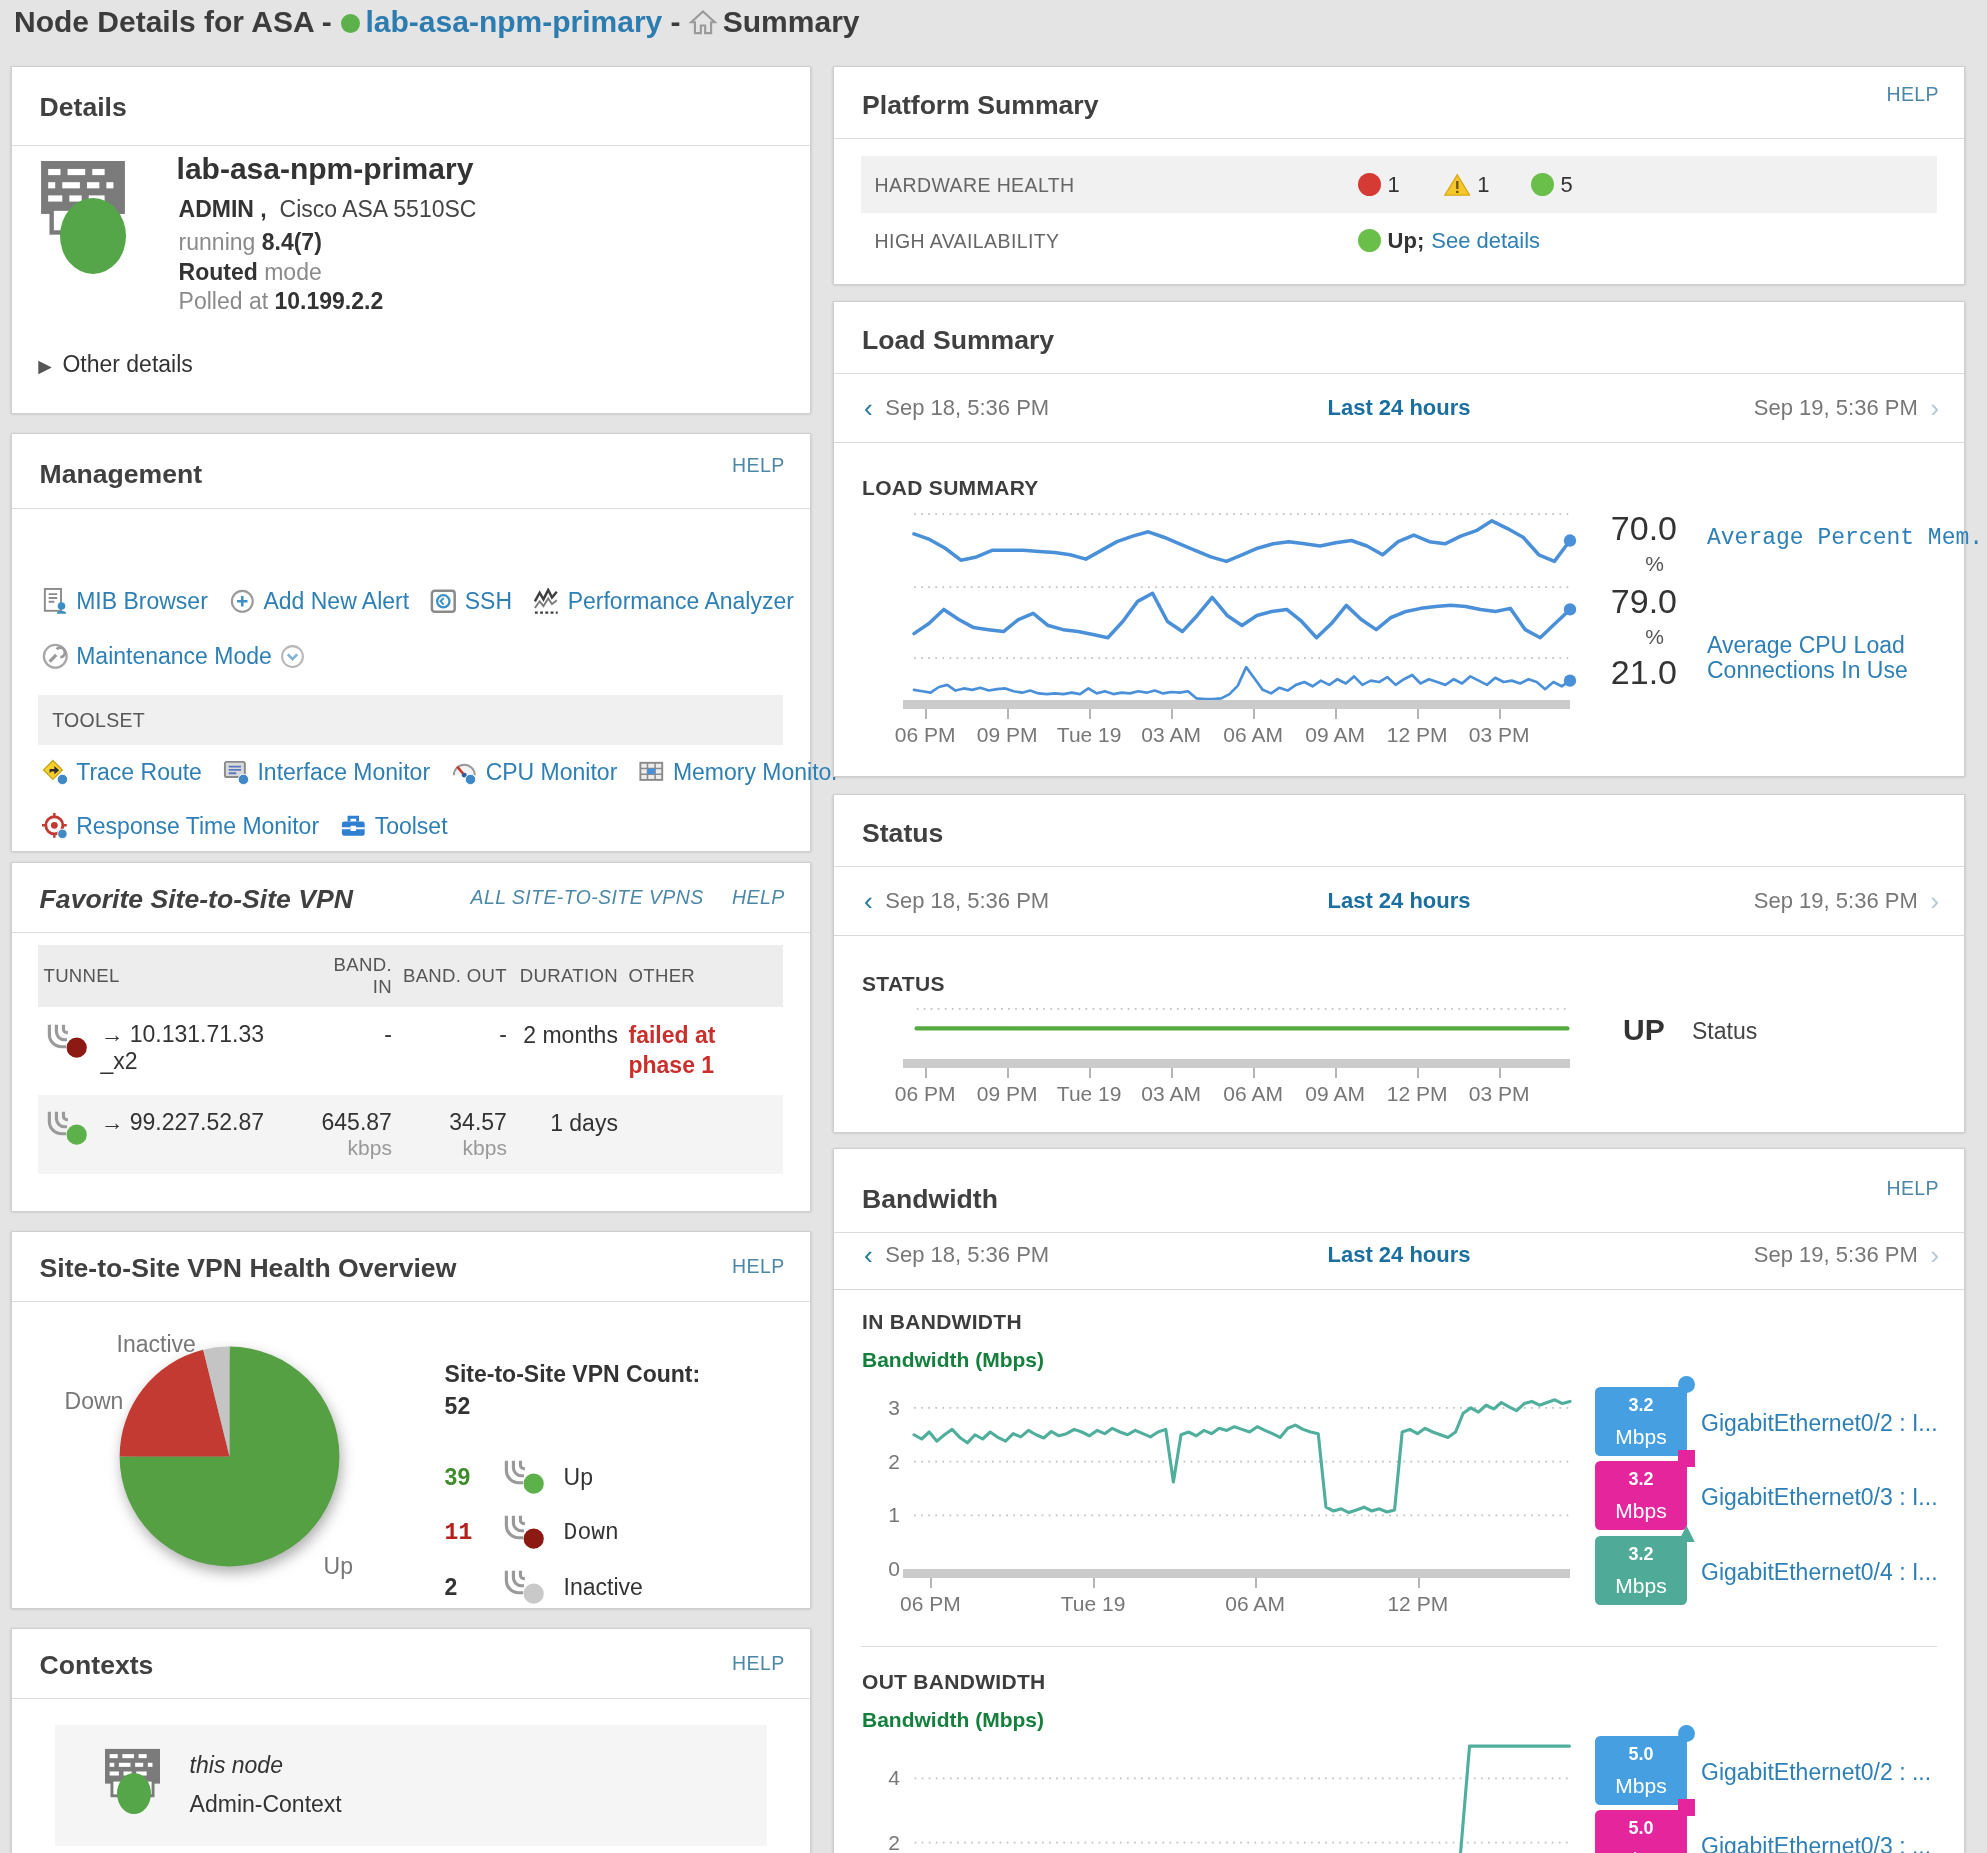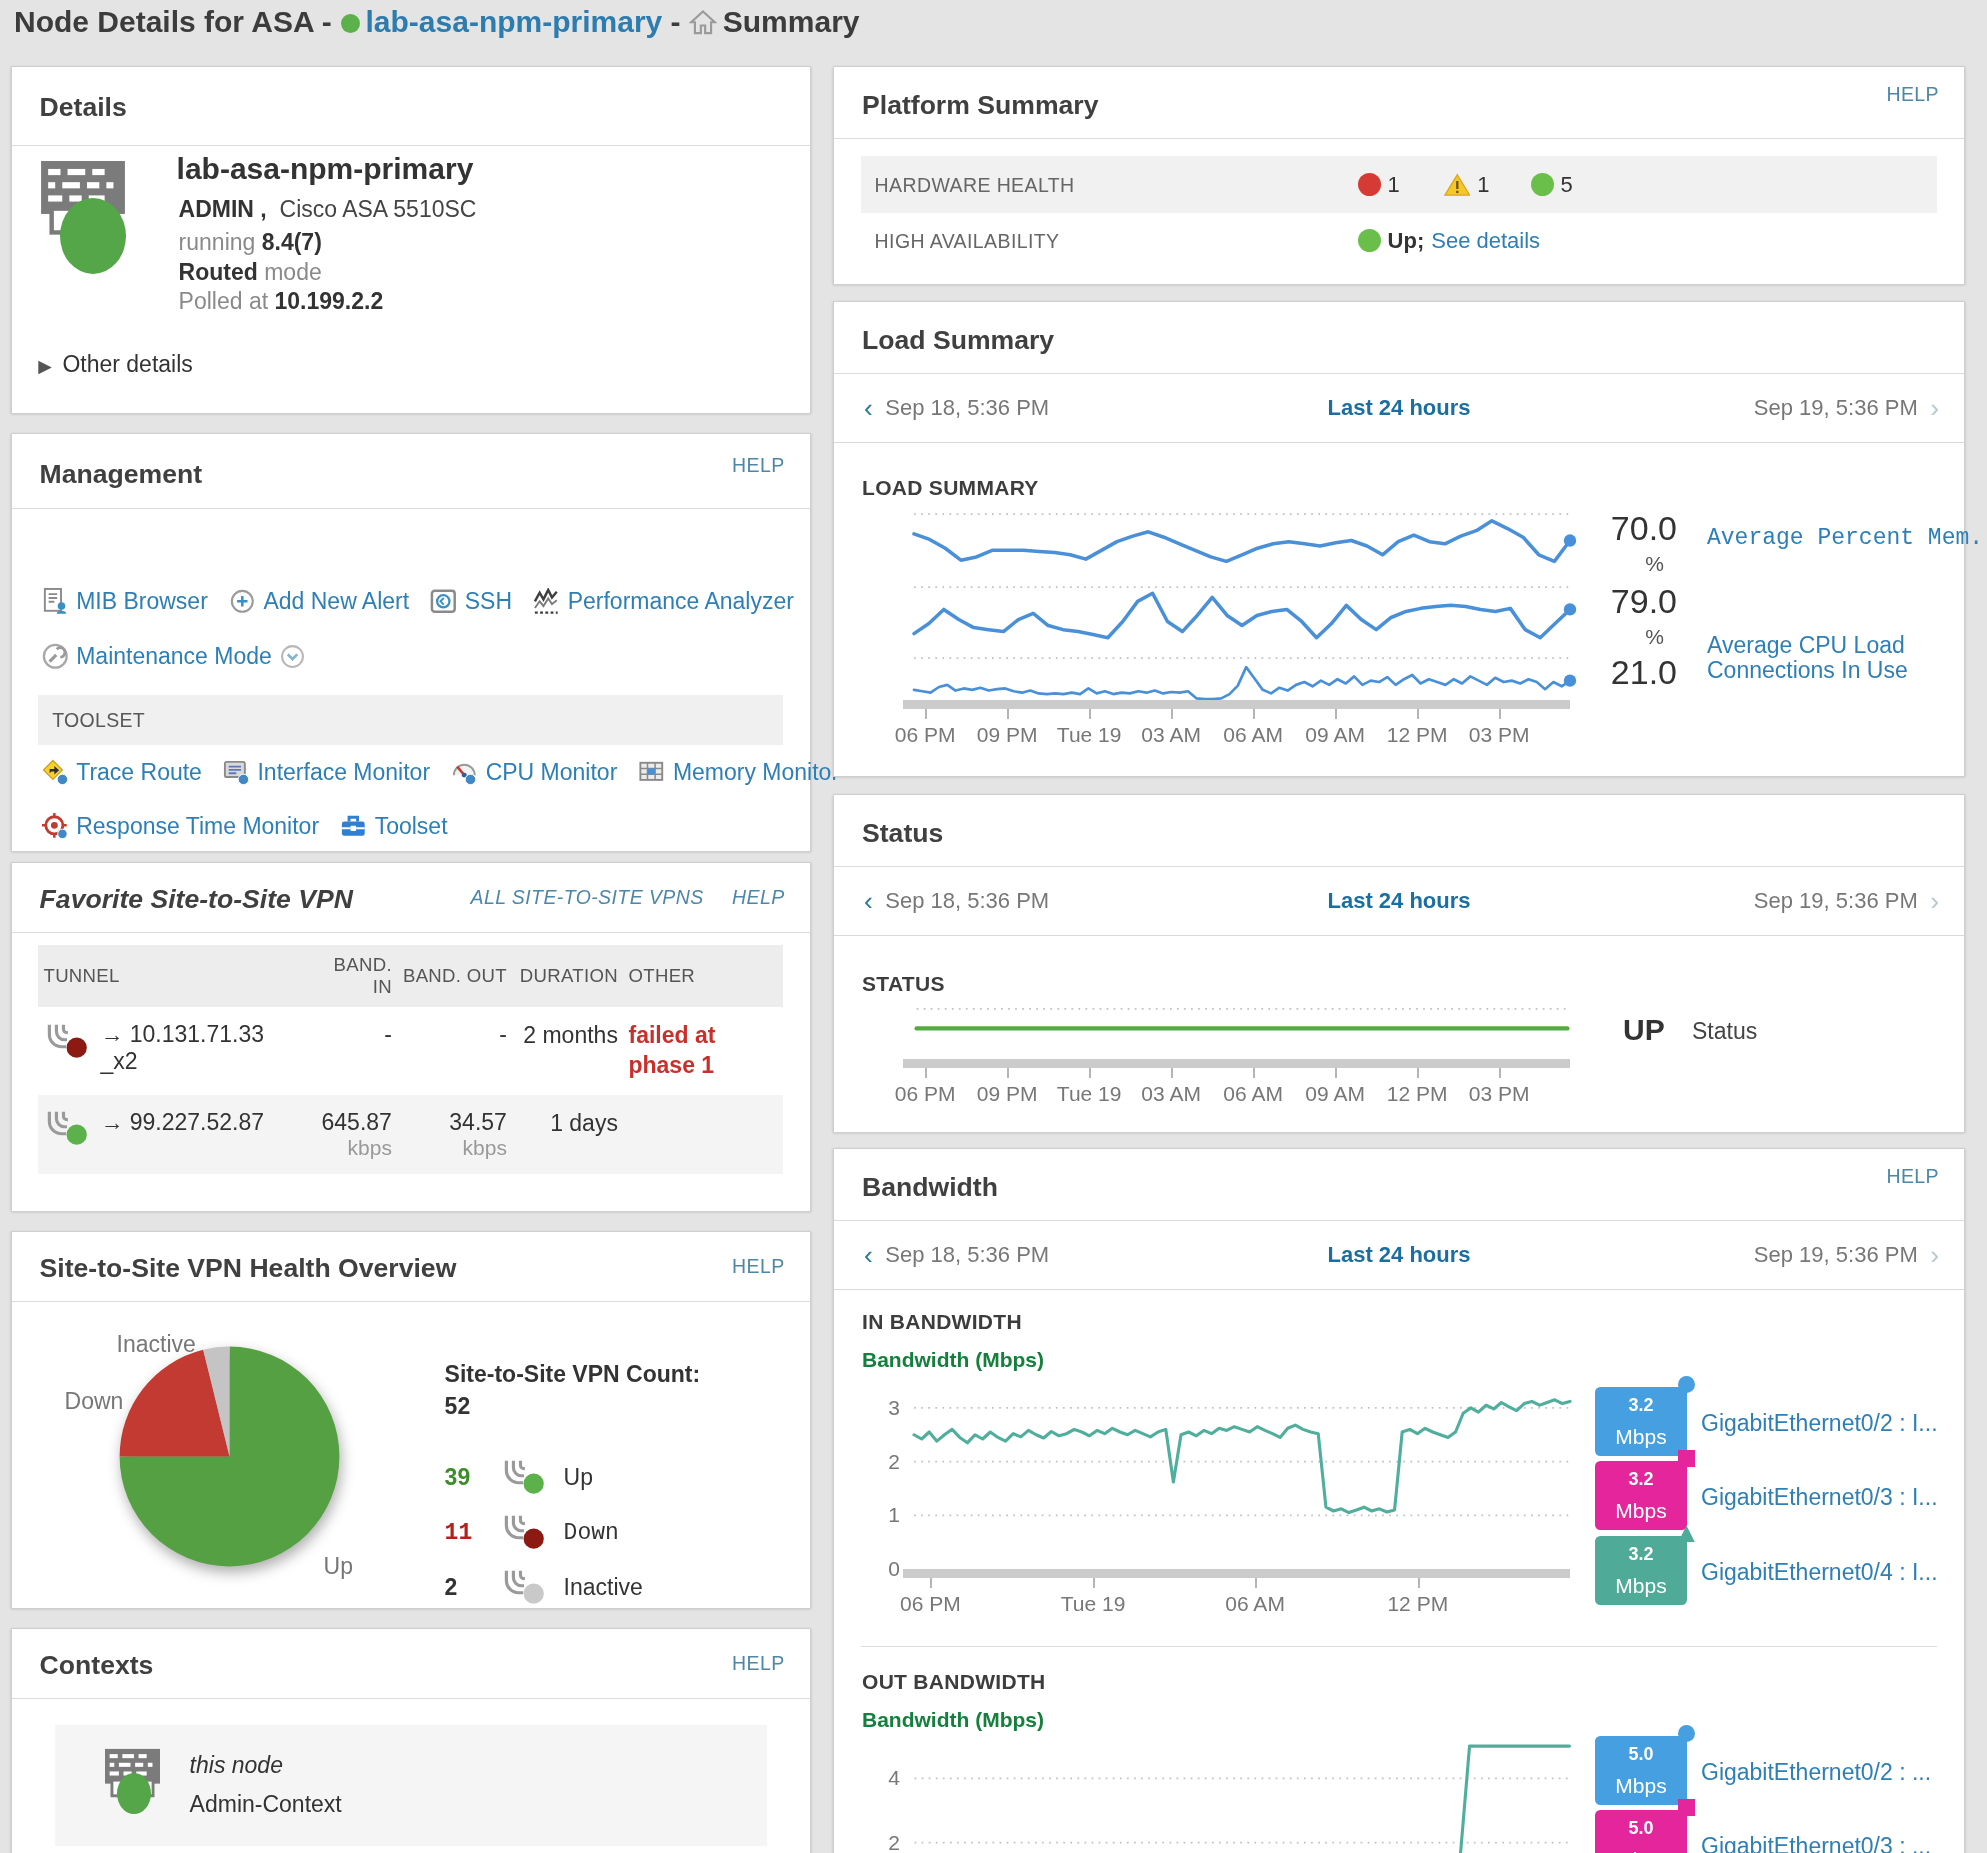--- a/index.html
+++ b/index.html
@@ -530,21 +530,21 @@
         <div class="xtick" style="left: 76.7%;"></div>
         <div class="xlab" style="left: 76.7%;">12 PM</div>
         <div class="xtick" style="left: 89.2%;"></div>
         <div class="xlab" style="left: 89.2%;">03 PM</div>
       </div>
     <div class="up-big" style="left:789px;top:218px;">UP</div>
     <div class="status-lab" style="left:858px;top:223px;">Status</div>
   </div>
 
   <div class="card" style="left:833px;top:1148px;width:1130px;height:798px;">
-    <div class="card-h" style="height:71px;">
+    <div class="card-h" style="height:71px;margin-top:12px;">
       <div class="card-title" style="top:23px;">Bandwidth</div>
       <a href="#" class="help" style="top:16px;">HELP</a>
     </div>
     <div class="timenav">
       <span class="tn-prev">
           <span class="chev">‹</span>
           <span>Sep 18, 5:36 PM</span>
         </span>
       <span class="tn-range">Last 24 hours</span>
       <span class="tn-next">

